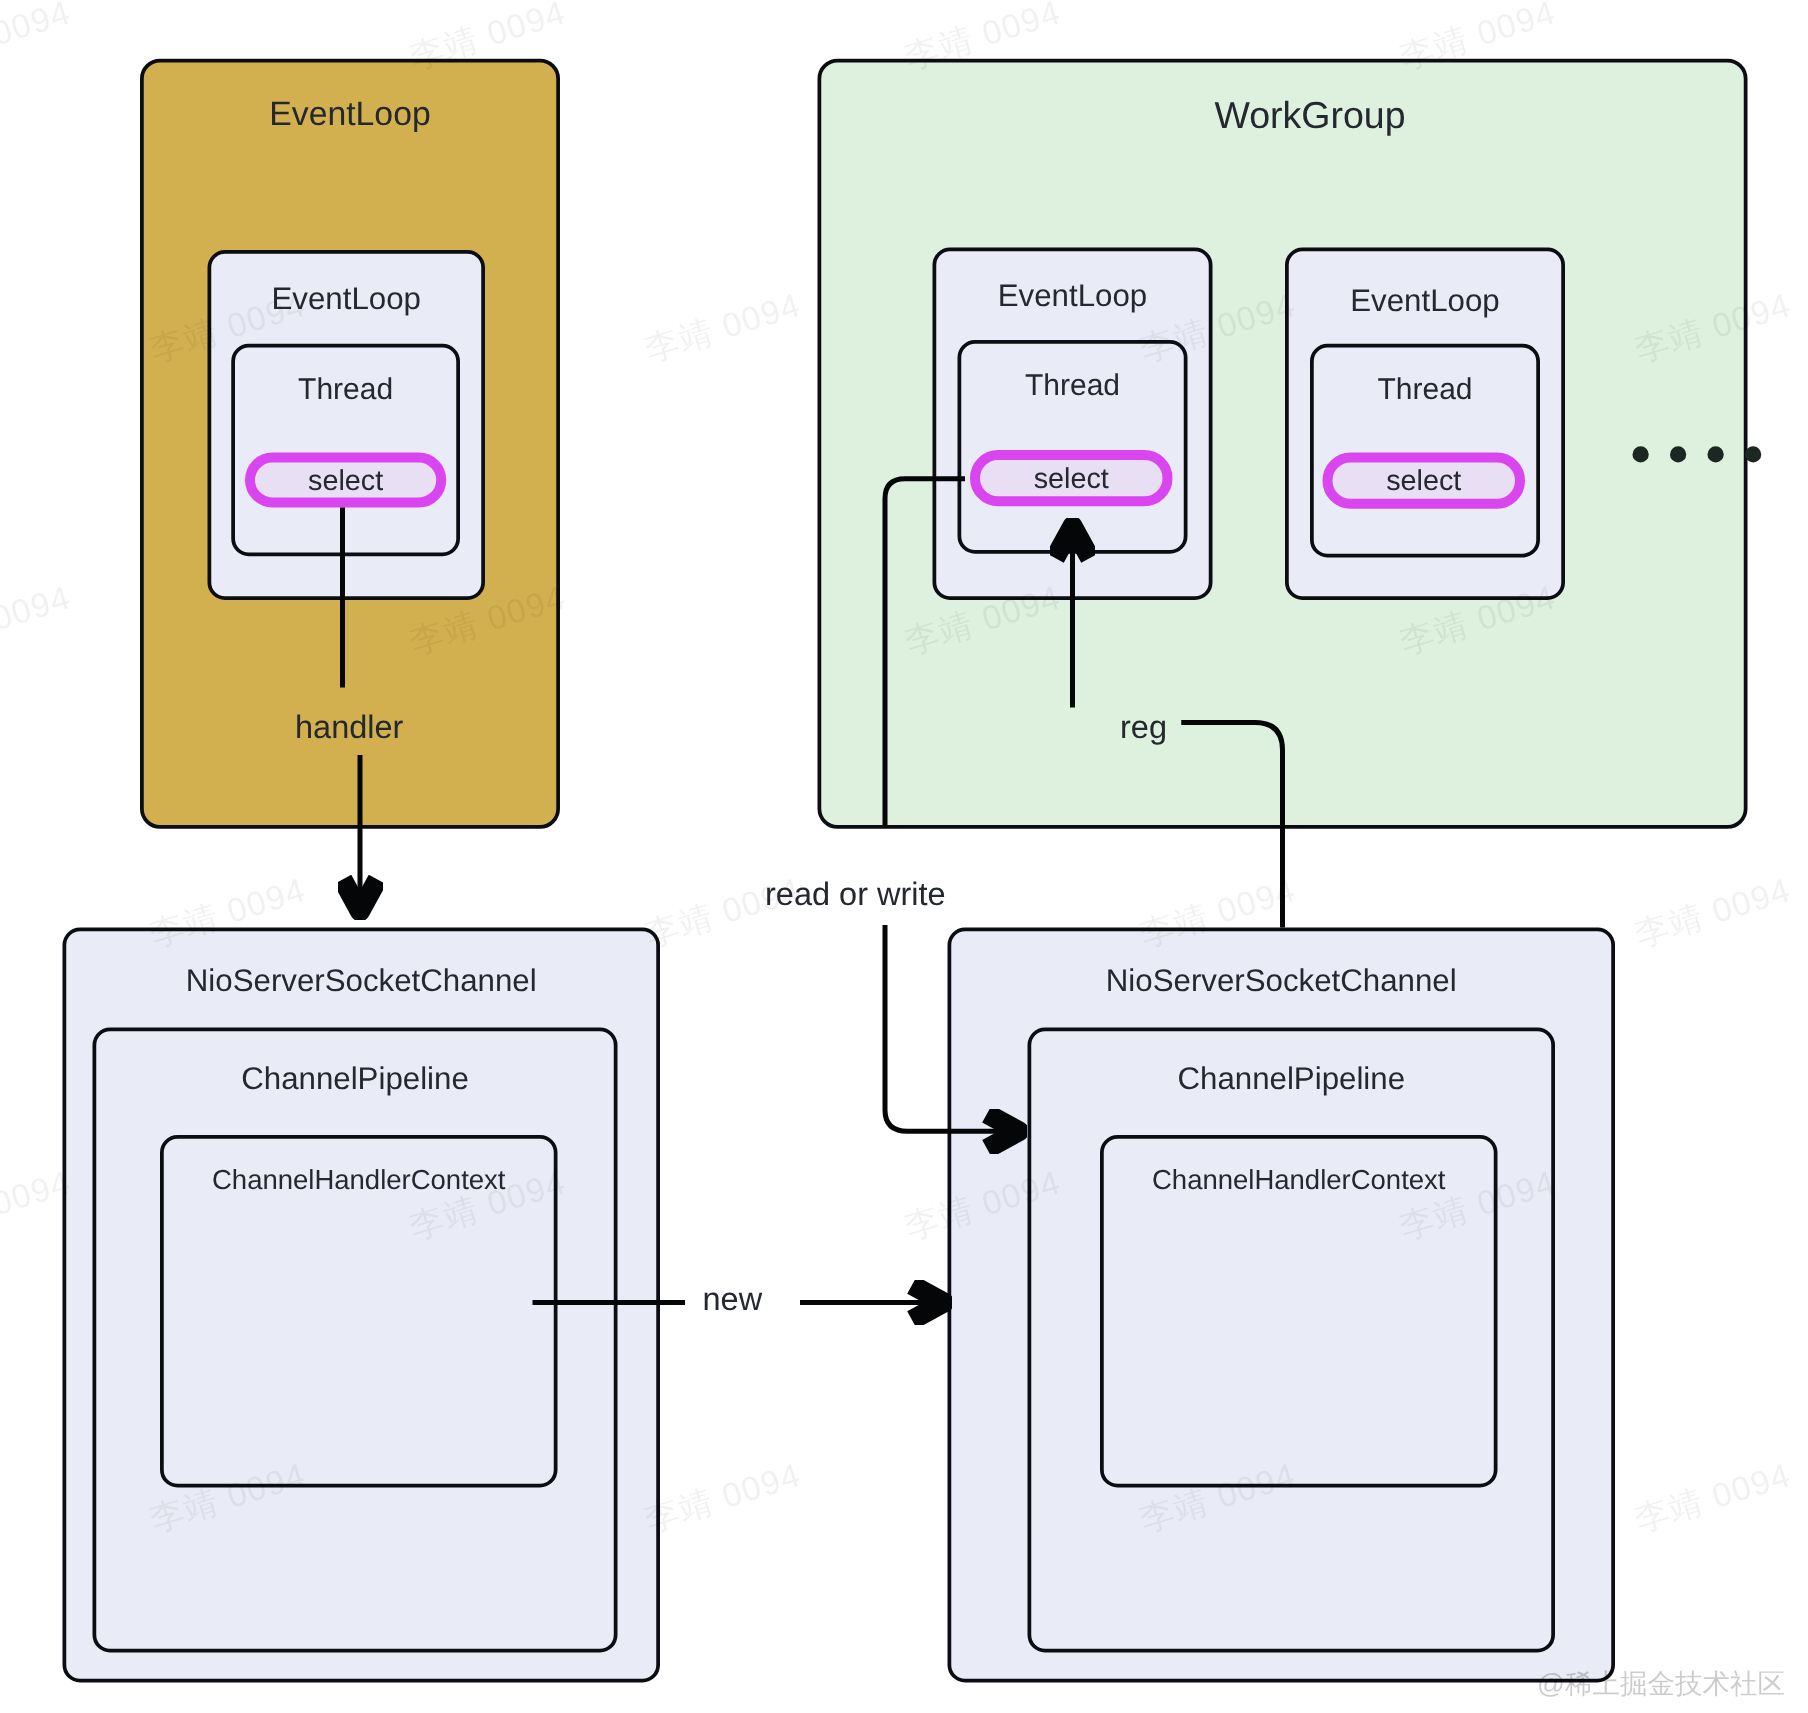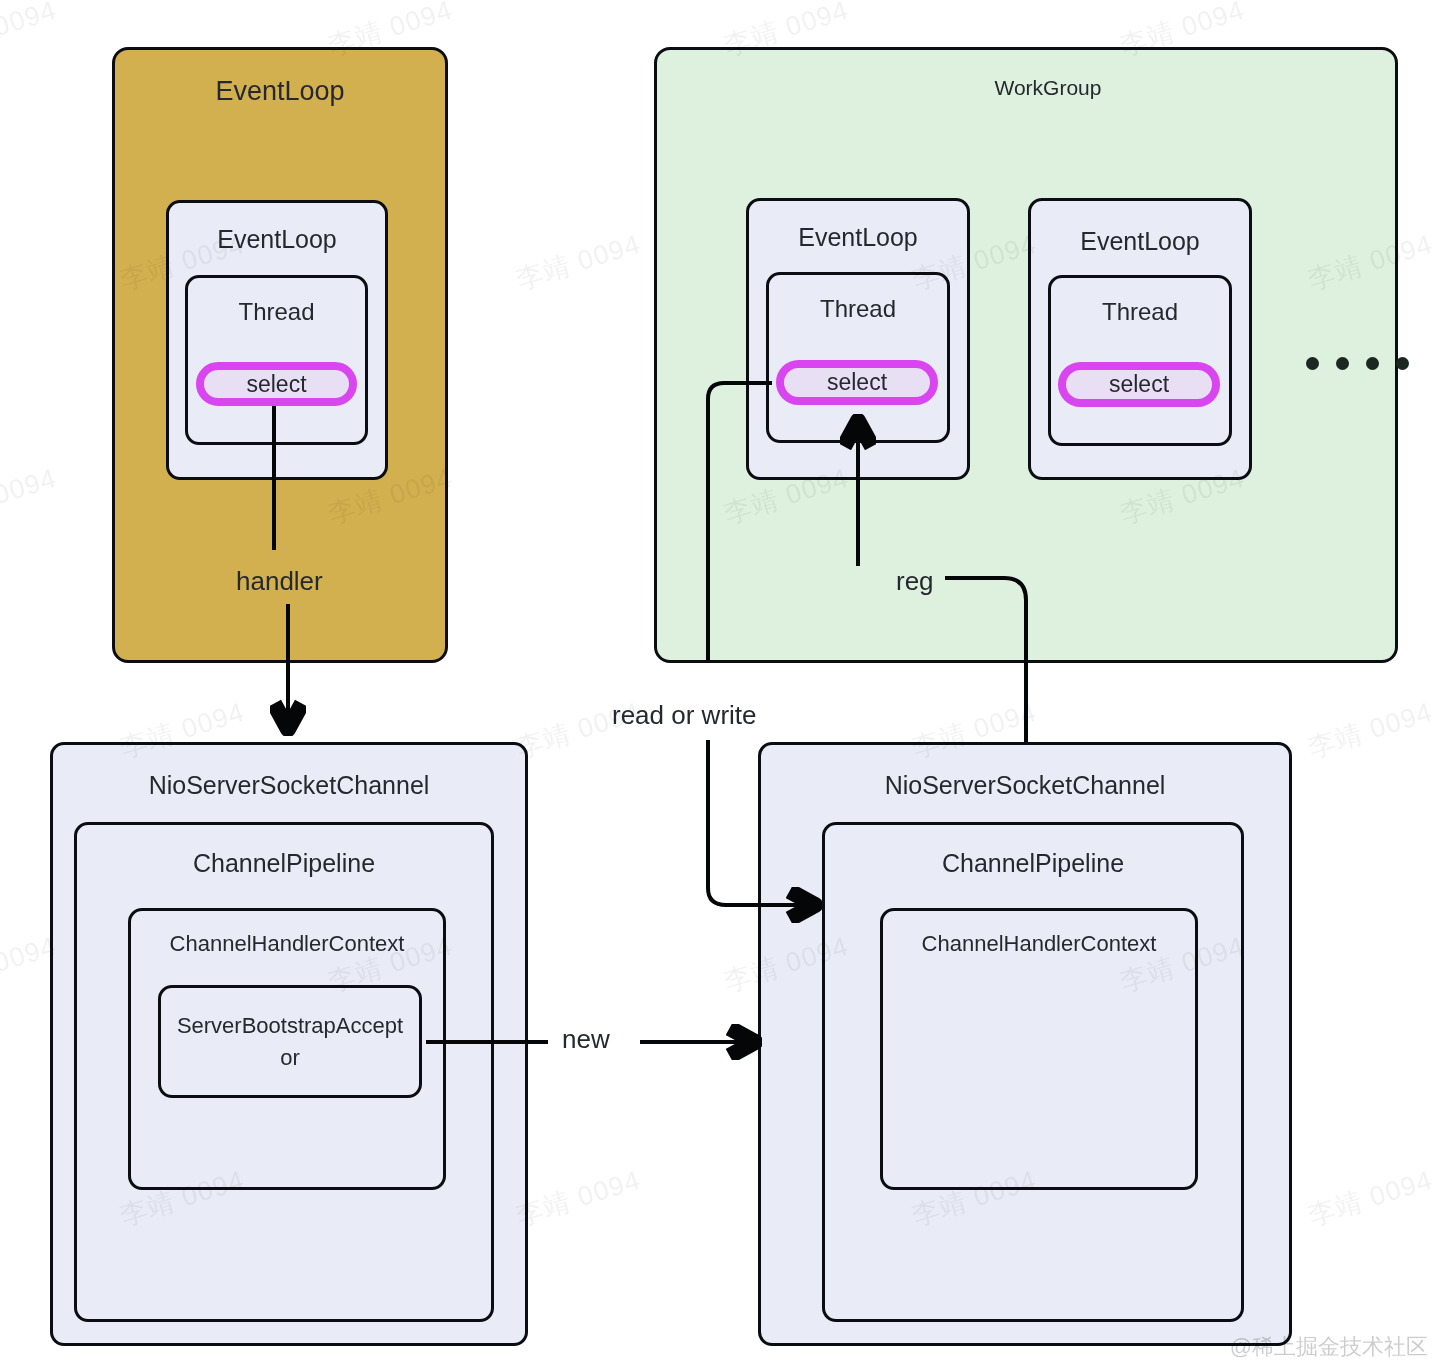--- a/index.html
+++ b/index.html
@@ -128,21 +128,21 @@
     <div class="cap" style="top:22px; font-size:25px;">EventLoop</div>
   </div>
 
   <div class="bx" style="left:185px; top:275px; width:183px; height:170px; z-index:6;">
     <div class="cap" style="top:20px; font-size:24px;">Thread</div>
   </div>
 
   <div class="pill" style="left:196px; top:362px; width:161px; height:44px; font-size:23px; z-index:7;">select</div>
 
   <div class="bx group-work" style="left:654px; top:47px; width:744px; height:616px;">
-    <div class="cap" style="top:26px; font-size:21px;margin-left:44px;">WorkGroup</div>
+    <div class="cap" style="top:26px; font-size:30px;margin-left:44px;">WorkGroup</div>
   </div>
 
   <div class="bx" style="left:746px; top:198px; width:224px; height:282px; z-index:5;">
     <div class="cap" style="top:22px; font-size:25px;">EventLoop</div>
   </div>
   <div class="bx" style="left:766px; top:272px; width:184px; height:171px; z-index:6;">
     <div class="cap" style="top:20px; font-size:24px;">Thread</div>
   </div>
   <div class="pill" style="left:776px; top:360px; width:162px; height:45px; font-size:23px; z-index:7;">select</div>
 
@@ -162,23 +162,20 @@
   </div>
 
   <div class="bx" style="left:50px; top:742px; width:478px; height:604px;">
     <div class="cap" style="top:26px; font-size:25px;">NioServerSocketChannel</div>
   </div>
   <div class="bx" style="left:74px; top:822px; width:420px; height:500px; z-index:5;">
     <div class="cap" style="top:24px; font-size:25px;">ChannelPipeline</div>
   </div>
   <div class="bx" style="left:128px; top:908px; width:318px; height:282px; z-index:6;">
     <div class="cap" style="top:20px; font-size:22px;">ChannelHandlerContext</div>
-  </div>
-  <div class="bx" style="left:158px; top:985px; width:264px; height:113px; z-index:7; display:flex; align-items:center; justify-content:center; padding:0 14px;">
-    <span style="font-size:22px; color:#25282e; text-align:center; line-height:1.45; word-break:break-all;">ServerBootstrapAcceptor</span>
   </div>
 
   <div class="bx" style="left:758px; top:742px; width:534px; height:604px;">
     <div class="cap" style="top:26px; font-size:25px;">NioServerSocketChannel</div>
   </div>
   <div class="bx" style="left:822px; top:822px; width:422px; height:500px; z-index:5;">
     <div class="cap" style="top:24px; font-size:25px;">ChannelPipeline</div>
   </div>
   <div class="bx" style="left:880px; top:908px; width:318px; height:282px; z-index:6;">
     <div class="cap" style="top:20px; font-size:22px;">ChannelHandlerContext</div>

